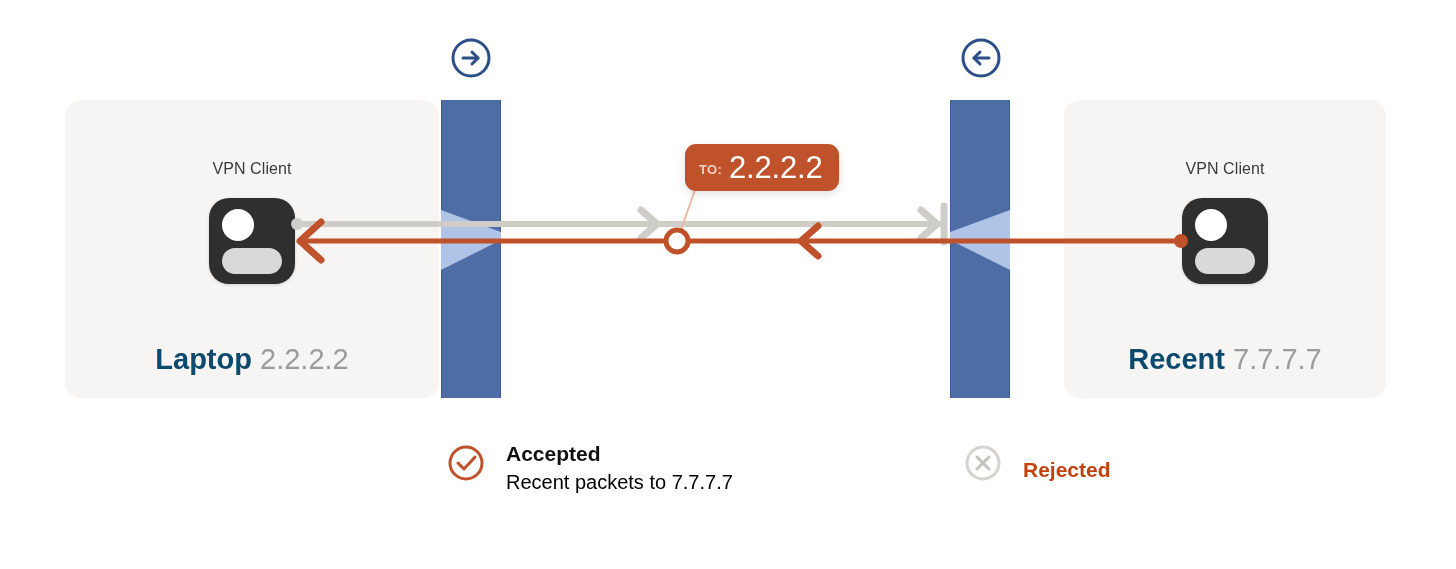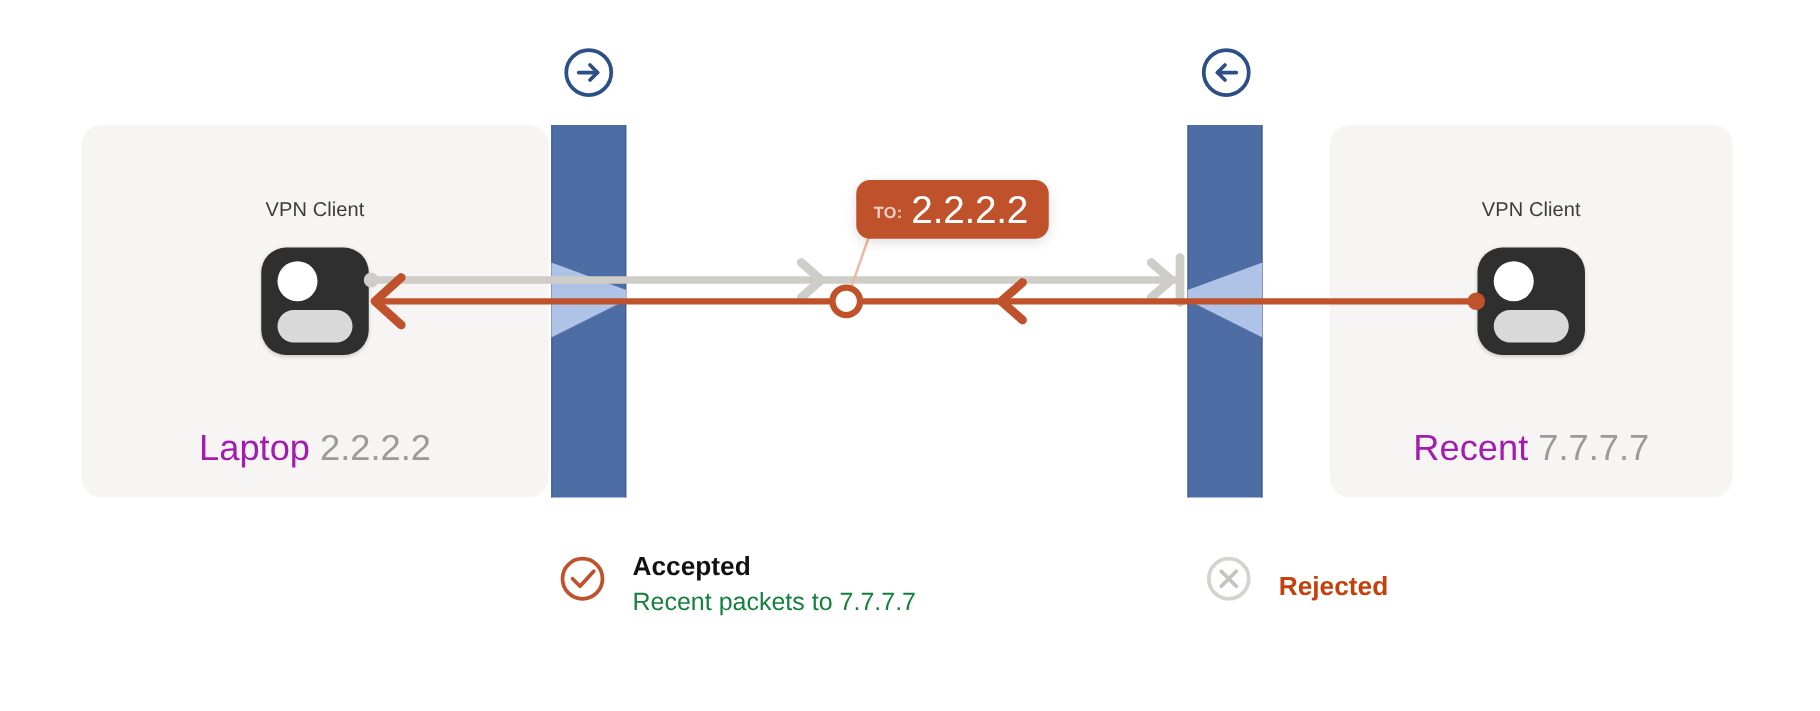--- a/index.html
+++ b/index.html
@@ -47,21 +47,21 @@
     width:60px; height:26px; border-radius:13px;
     background:#d9d9d9;
   }
 
   .card-title {
     position:absolute; bottom:22px; left:0; width:100%;
     text-align:center;
     font-size:29px; color:#9b9b9b;
     white-space:nowrap;
   }
-  .card-title .name { color:#a21caf; font-weight:normal; }
+  .card-title .name { color:#0c4a6e; font-weight:bold; }
 
   
   .firewall { position:absolute; top:100px; height:298px; width:60px; }
   .fw-left  { left:441px; }
   .fw-right { left:950px; }
   .fw-bar {
     position:absolute; inset:0;
     background:#4f6da5;
     border-left:1.5px solid #3f5c92;
     border-right:1.5px solid #3f5c92;
@@ -103,21 +103,21 @@
   
   .legend-item { position:absolute; display:flex; gap:20px; }
   .legend-accepted { left:446px; top:440px; }
   .legend-rejected { left:963px; top:440px; }
   .legend-icon { width:40px; height:40px; flex:none; margin-top:3px; }
   .legend-head {
     font-size:21px; font-weight:bold; color:#111111;
     line-height:27px; white-space:nowrap;
   }
   .legend-sub {
-    font-size:20px; color:#15803d;
+    font-size:20px; color:#000000;
     line-height:30px; white-space:nowrap;
   }
   .legend-rejected .legend-head { color:#c2410c;margin-top:16px; }
   .legend-rejected .legend-sub  { color:#c2c1bd; }
 </style>
 </head>
 <body>
 
 <div class="stage">
 

